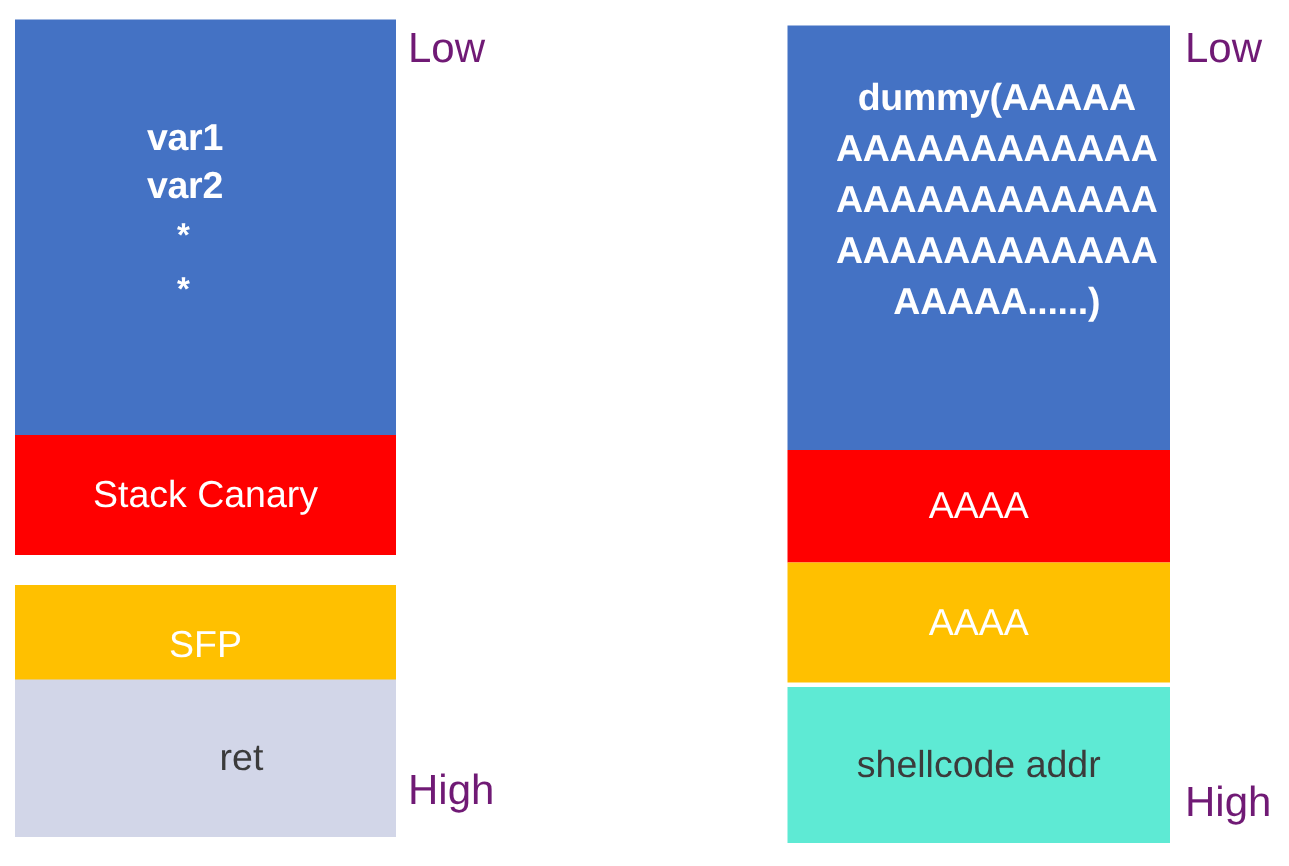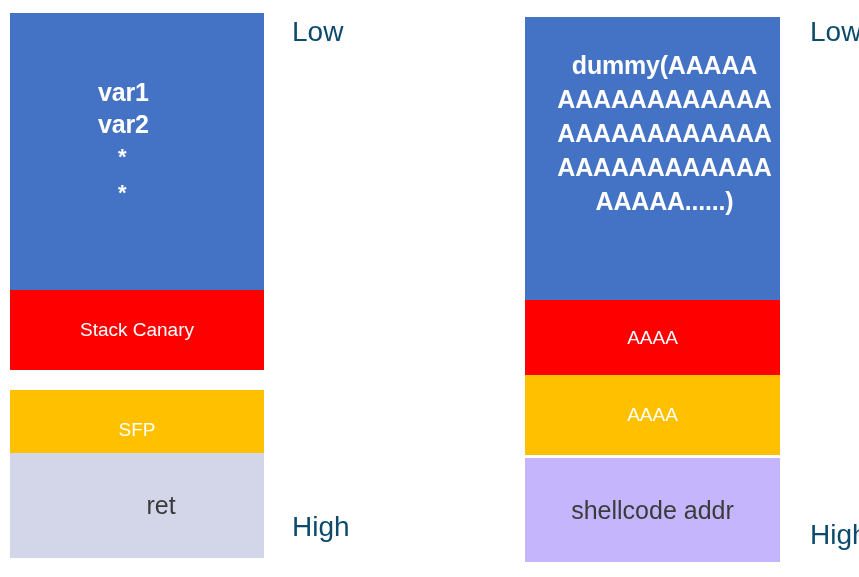--- a/index.html
+++ b/index.html
@@ -87,37 +87,36 @@
     box-sizing: border-box;
     text-align: center;
     font-size: 25px;
     line-height: 1.36;
     margin-top: -52px;
   }
   #right-col .locals-text .aline { display: block; white-space: nowrap; }
 
   .label-white {
     color: #FFFFFF;
-    font-size: 19px;
+    font-size: 25px;
     font-weight: normal;
   }
   .label-dark {
     color: #3B3B3B;
     font-size: 25px;
     font-weight: normal;
   }
 
   
   .side-label {
     position: absolute;
-    color: #0c4a6e;
+    color: #701a75;
     font-size: 28px;
     font-weight: normal;
     white-space: nowrap;
-    margin-left: 20px;
   }
   #left-low   { left: 272px; top: 16px; }
   #left-high  { left: 272px; top: 511px; }
   #right-low  { left: 790px; top: 16px; }
   #right-high { left: 790px; top: 519px; }
 </style>
 </head>
 <body>
 
 <div class="diagram">
@@ -158,21 +157,21 @@
     </div>
 
     <div class="seg seg-canary" style="background: rgb(255, 0, 0);">
       <span class="label-white">AAAA</span>
     </div>
 
     <div class="seg seg-sfp" style="background: rgb(255, 192, 0);">
       <span class="label-white">AAAA</span>
     </div>
 
-    <div class="seg seg-ret" style="background: #c4b5fd;">
+    <div class="seg seg-ret" style="background: #5eead4;">
       <span class="label-dark">shellcode addr</span>
     </div>
 
   </div>
 
   <div class="side-label" id="right-low">Low</div>
   <div class="side-label" id="right-high">High</div>
 
 </div>
 

